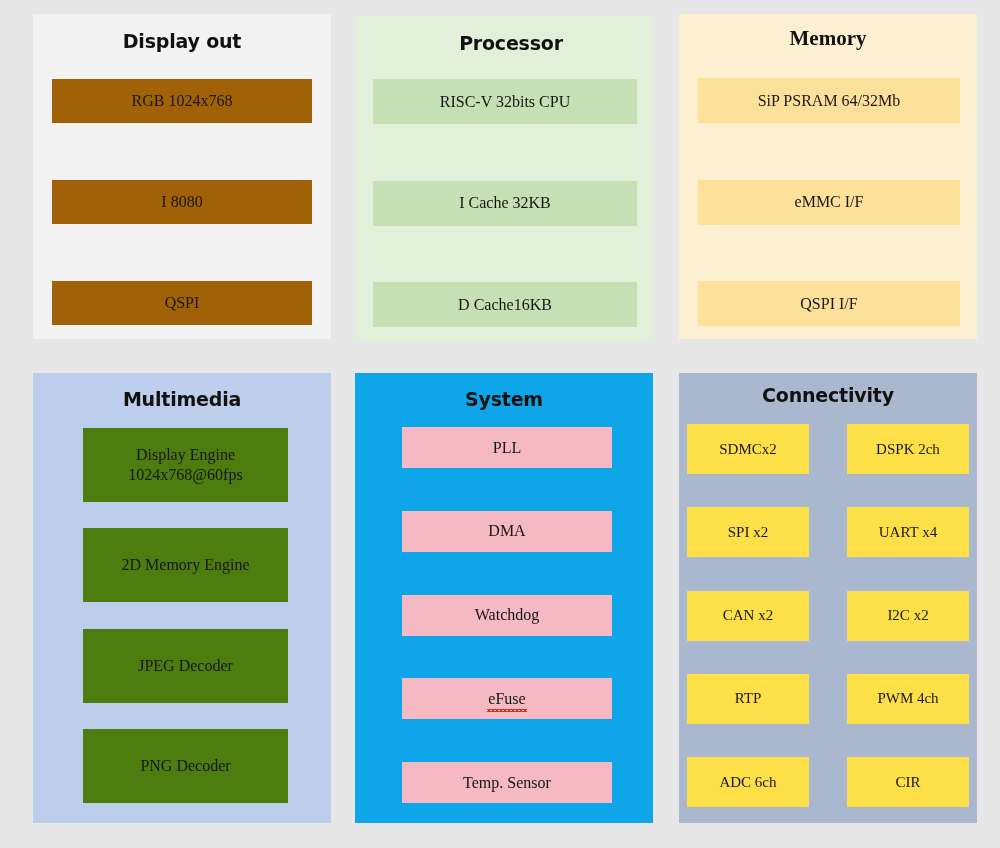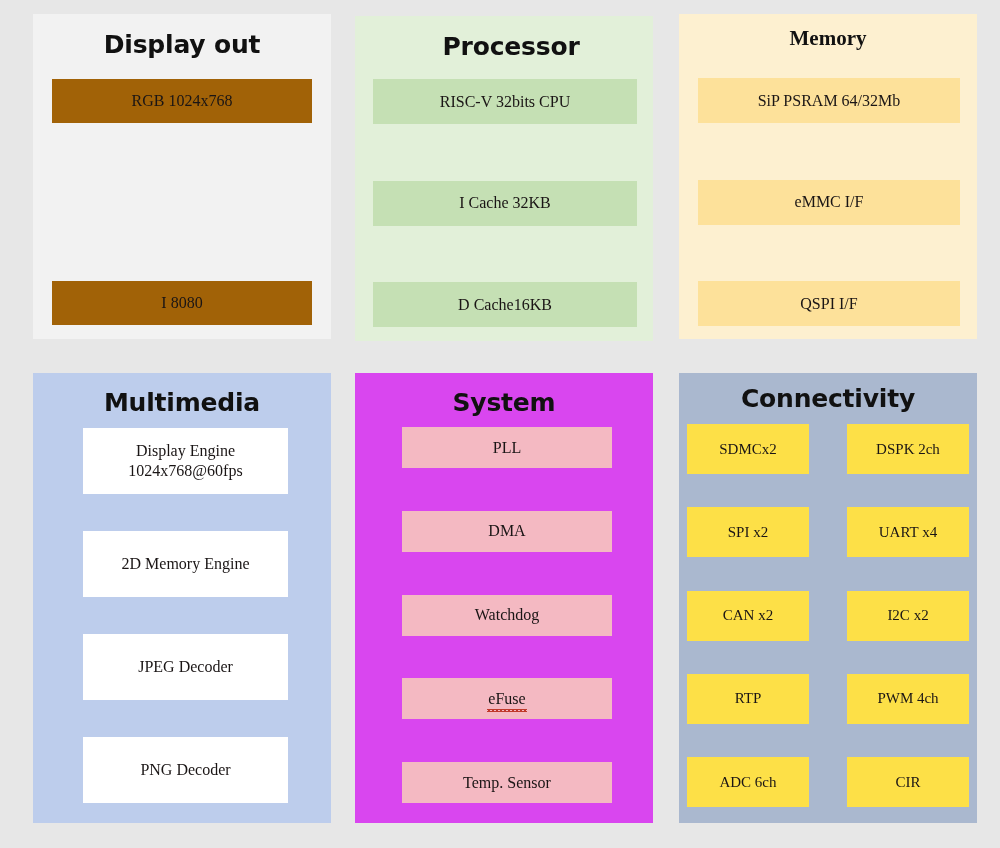--- a/index.html
+++ b/index.html
@@ -28,21 +28,21 @@
     position: absolute;
     box-sizing: border-box;
     display: flex;
     flex-direction: column;
     align-items: center;
   }
 
   .panel-title {
     font-family: "DejaVu Sans", "Liberation Sans", sans-serif;
     font-weight: bold;
-    font-size: 25px;
+    font-size: 19px;
     color: #111111;
     letter-spacing: -0.2px;
     text-align: center;
     line-height: 1;
     white-space: nowrap;
   }
   .panel-title.serif-title {
     font-family: "Liberation Serif", "DejaVu Serif", serif;
     font-size: 21px;
     letter-spacing: 0;
@@ -131,29 +131,29 @@
   #panel-multimedia .panel-title { margin-top: 17px; }
   #panel-multimedia .blocks {
     position: absolute;
     left: 50px; top: 55px;
     width: 205px; height: 375px;
     display: flex;
     flex-direction: column;
     justify-content: space-between;
   }
   #panel-multimedia .block {
-    height: 66px;
-    background: #ffffff;
+    height: 74px;
+    background: #4d7c0f;
   }
 
   
   #panel-system {
     left: 355px; top: 373px;
     width: 298px; height: 450px;
-    background: #d946ef;
+    background: #0ea5e9;
   }
   #panel-system .panel-title { margin-top: 17px; }
   #panel-system .blocks {
     position: absolute;
     left: 47px; top: 54px;
     width: 210px; height: 376px;
     display: flex;
     flex-direction: column;
     justify-content: space-between;
   }
@@ -206,20 +206,21 @@
 </head>
 <body>
 
 <div class="diagram">
 
   <div class="panel" id="panel-display">
     <div class="panel-title">Display out</div>
     <div class="blocks">
       <div class="block">RGB 1024x768</div>
       <div class="block">I 8080</div>
+      <div class="block">QSPI</div>
     </div>
   </div>
 
   <div class="panel" id="panel-processor">
     <div class="panel-title">Processor</div>
     <div class="blocks">
       <div class="block">RISC-V 32bits CPU</div>
       <div class="block">I Cache 32KB</div>
       <div class="block">D Cache16KB</div>
     </div>

